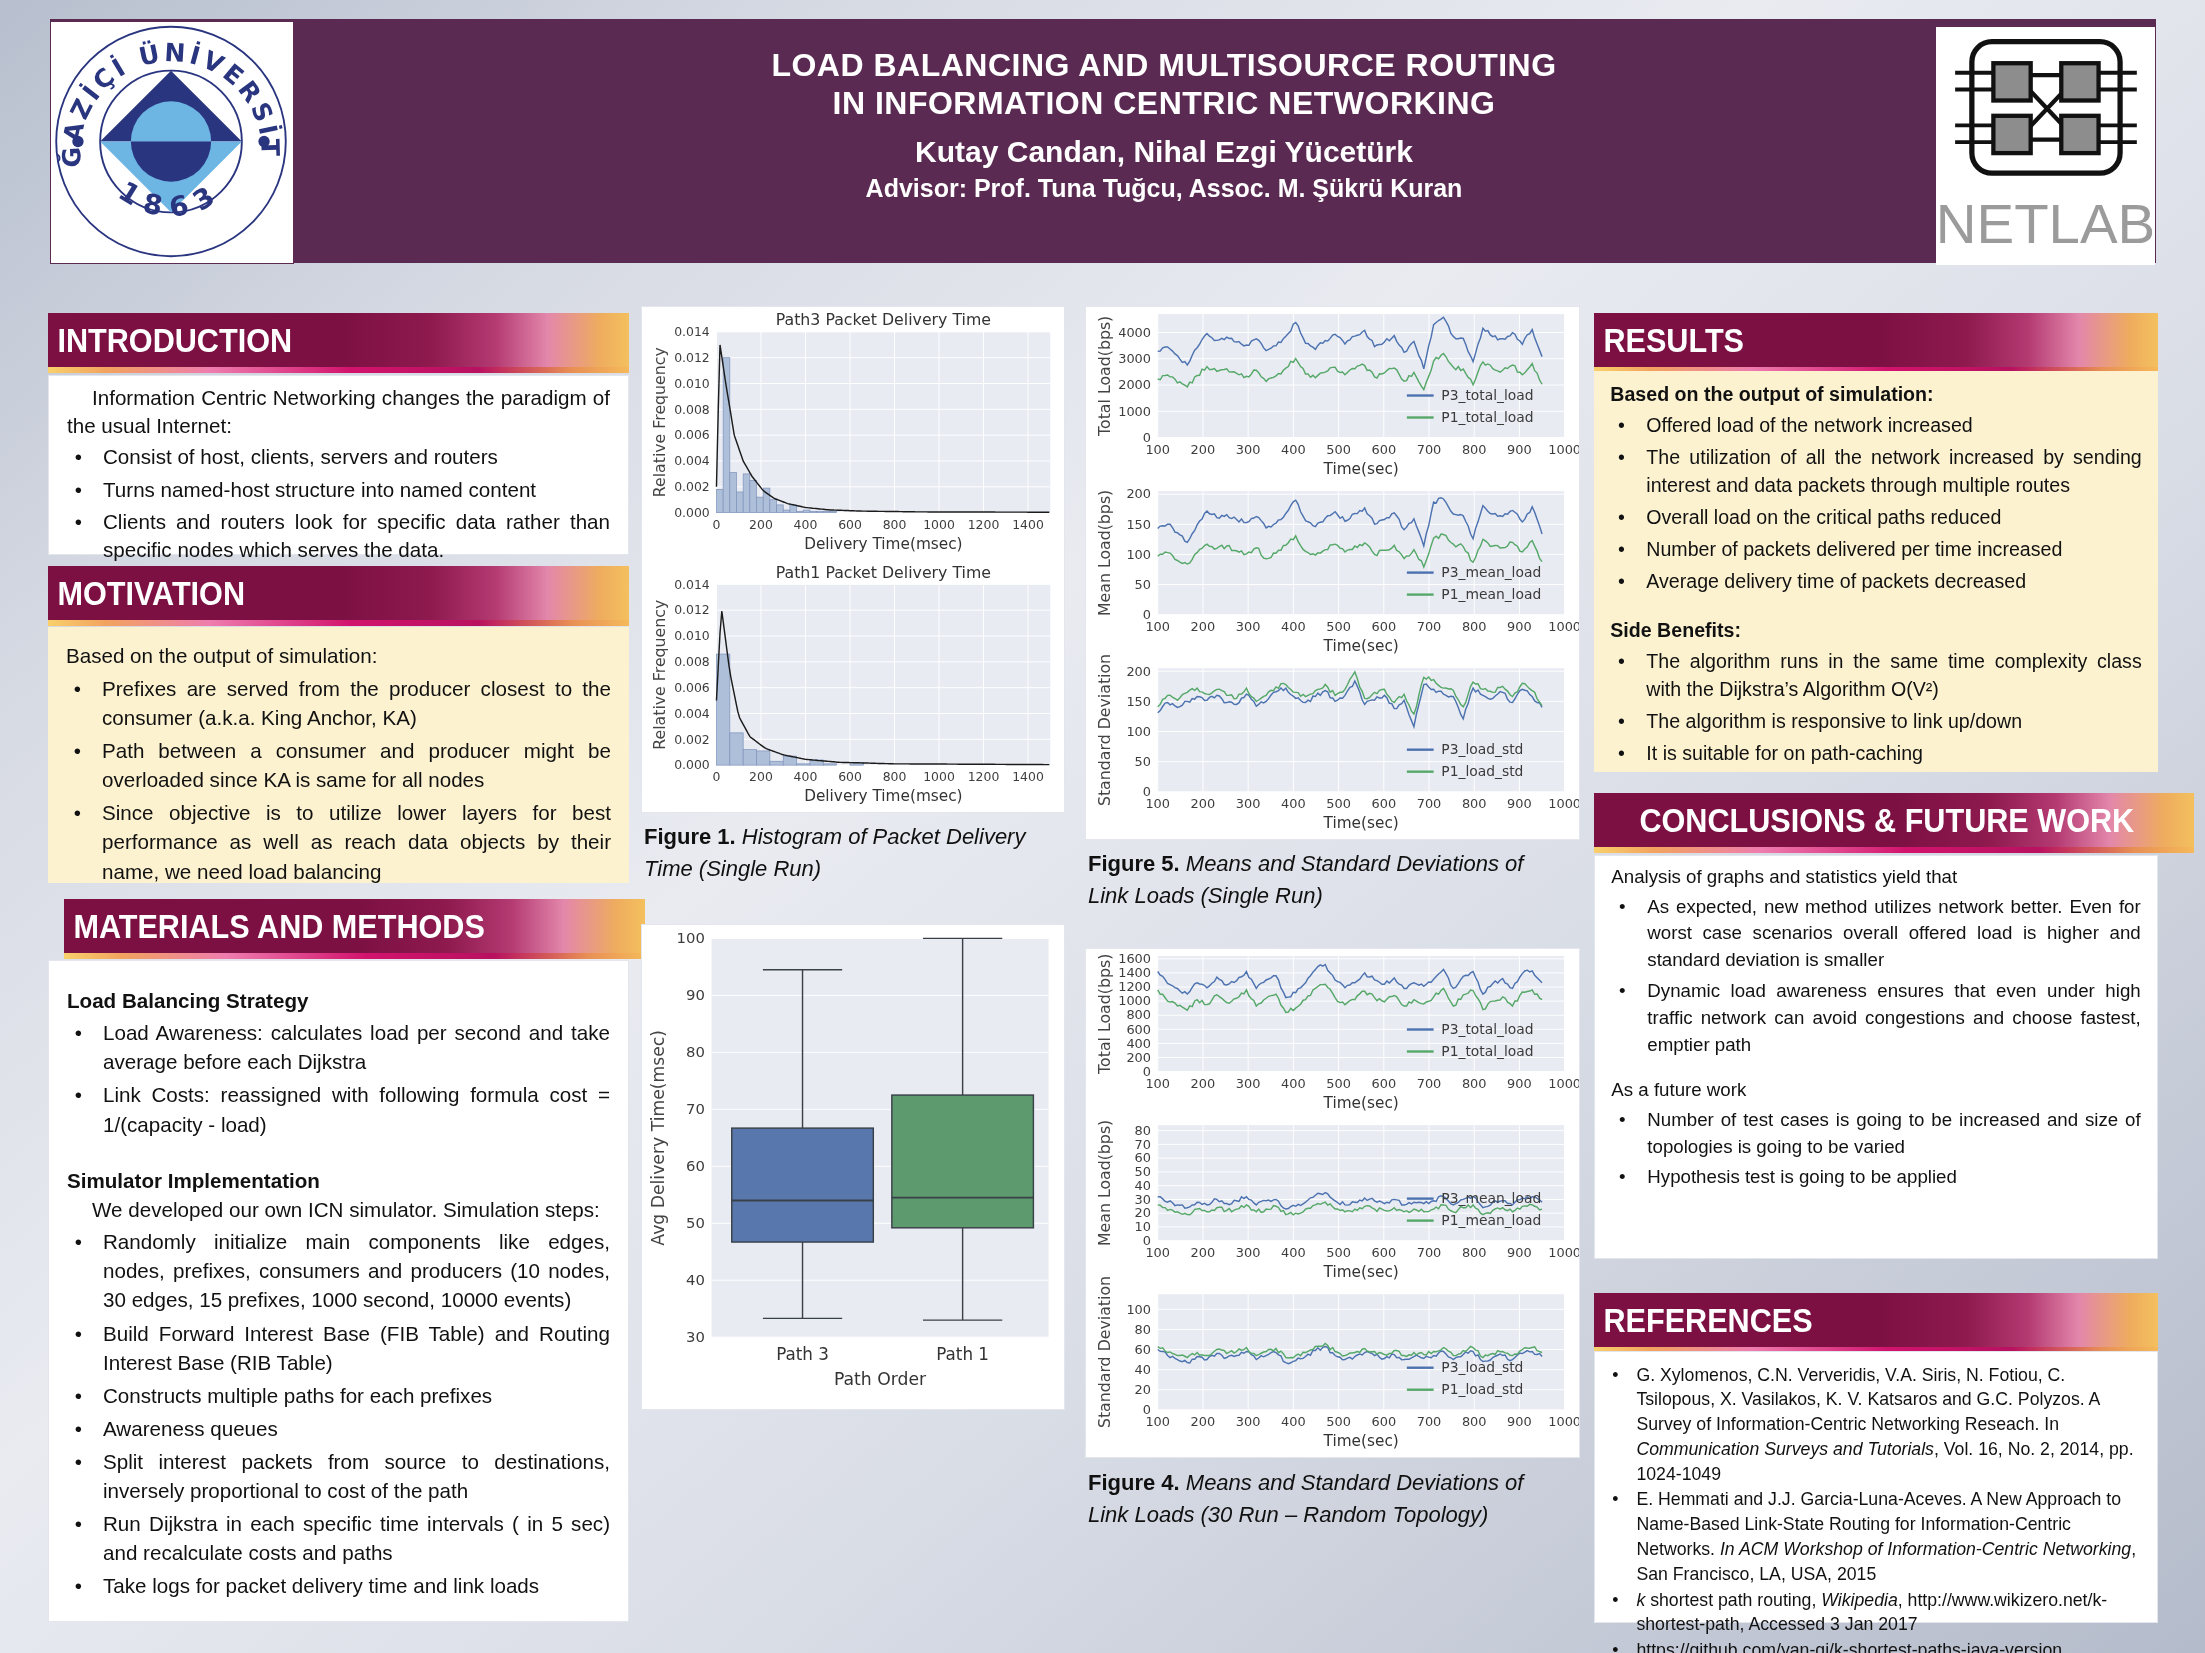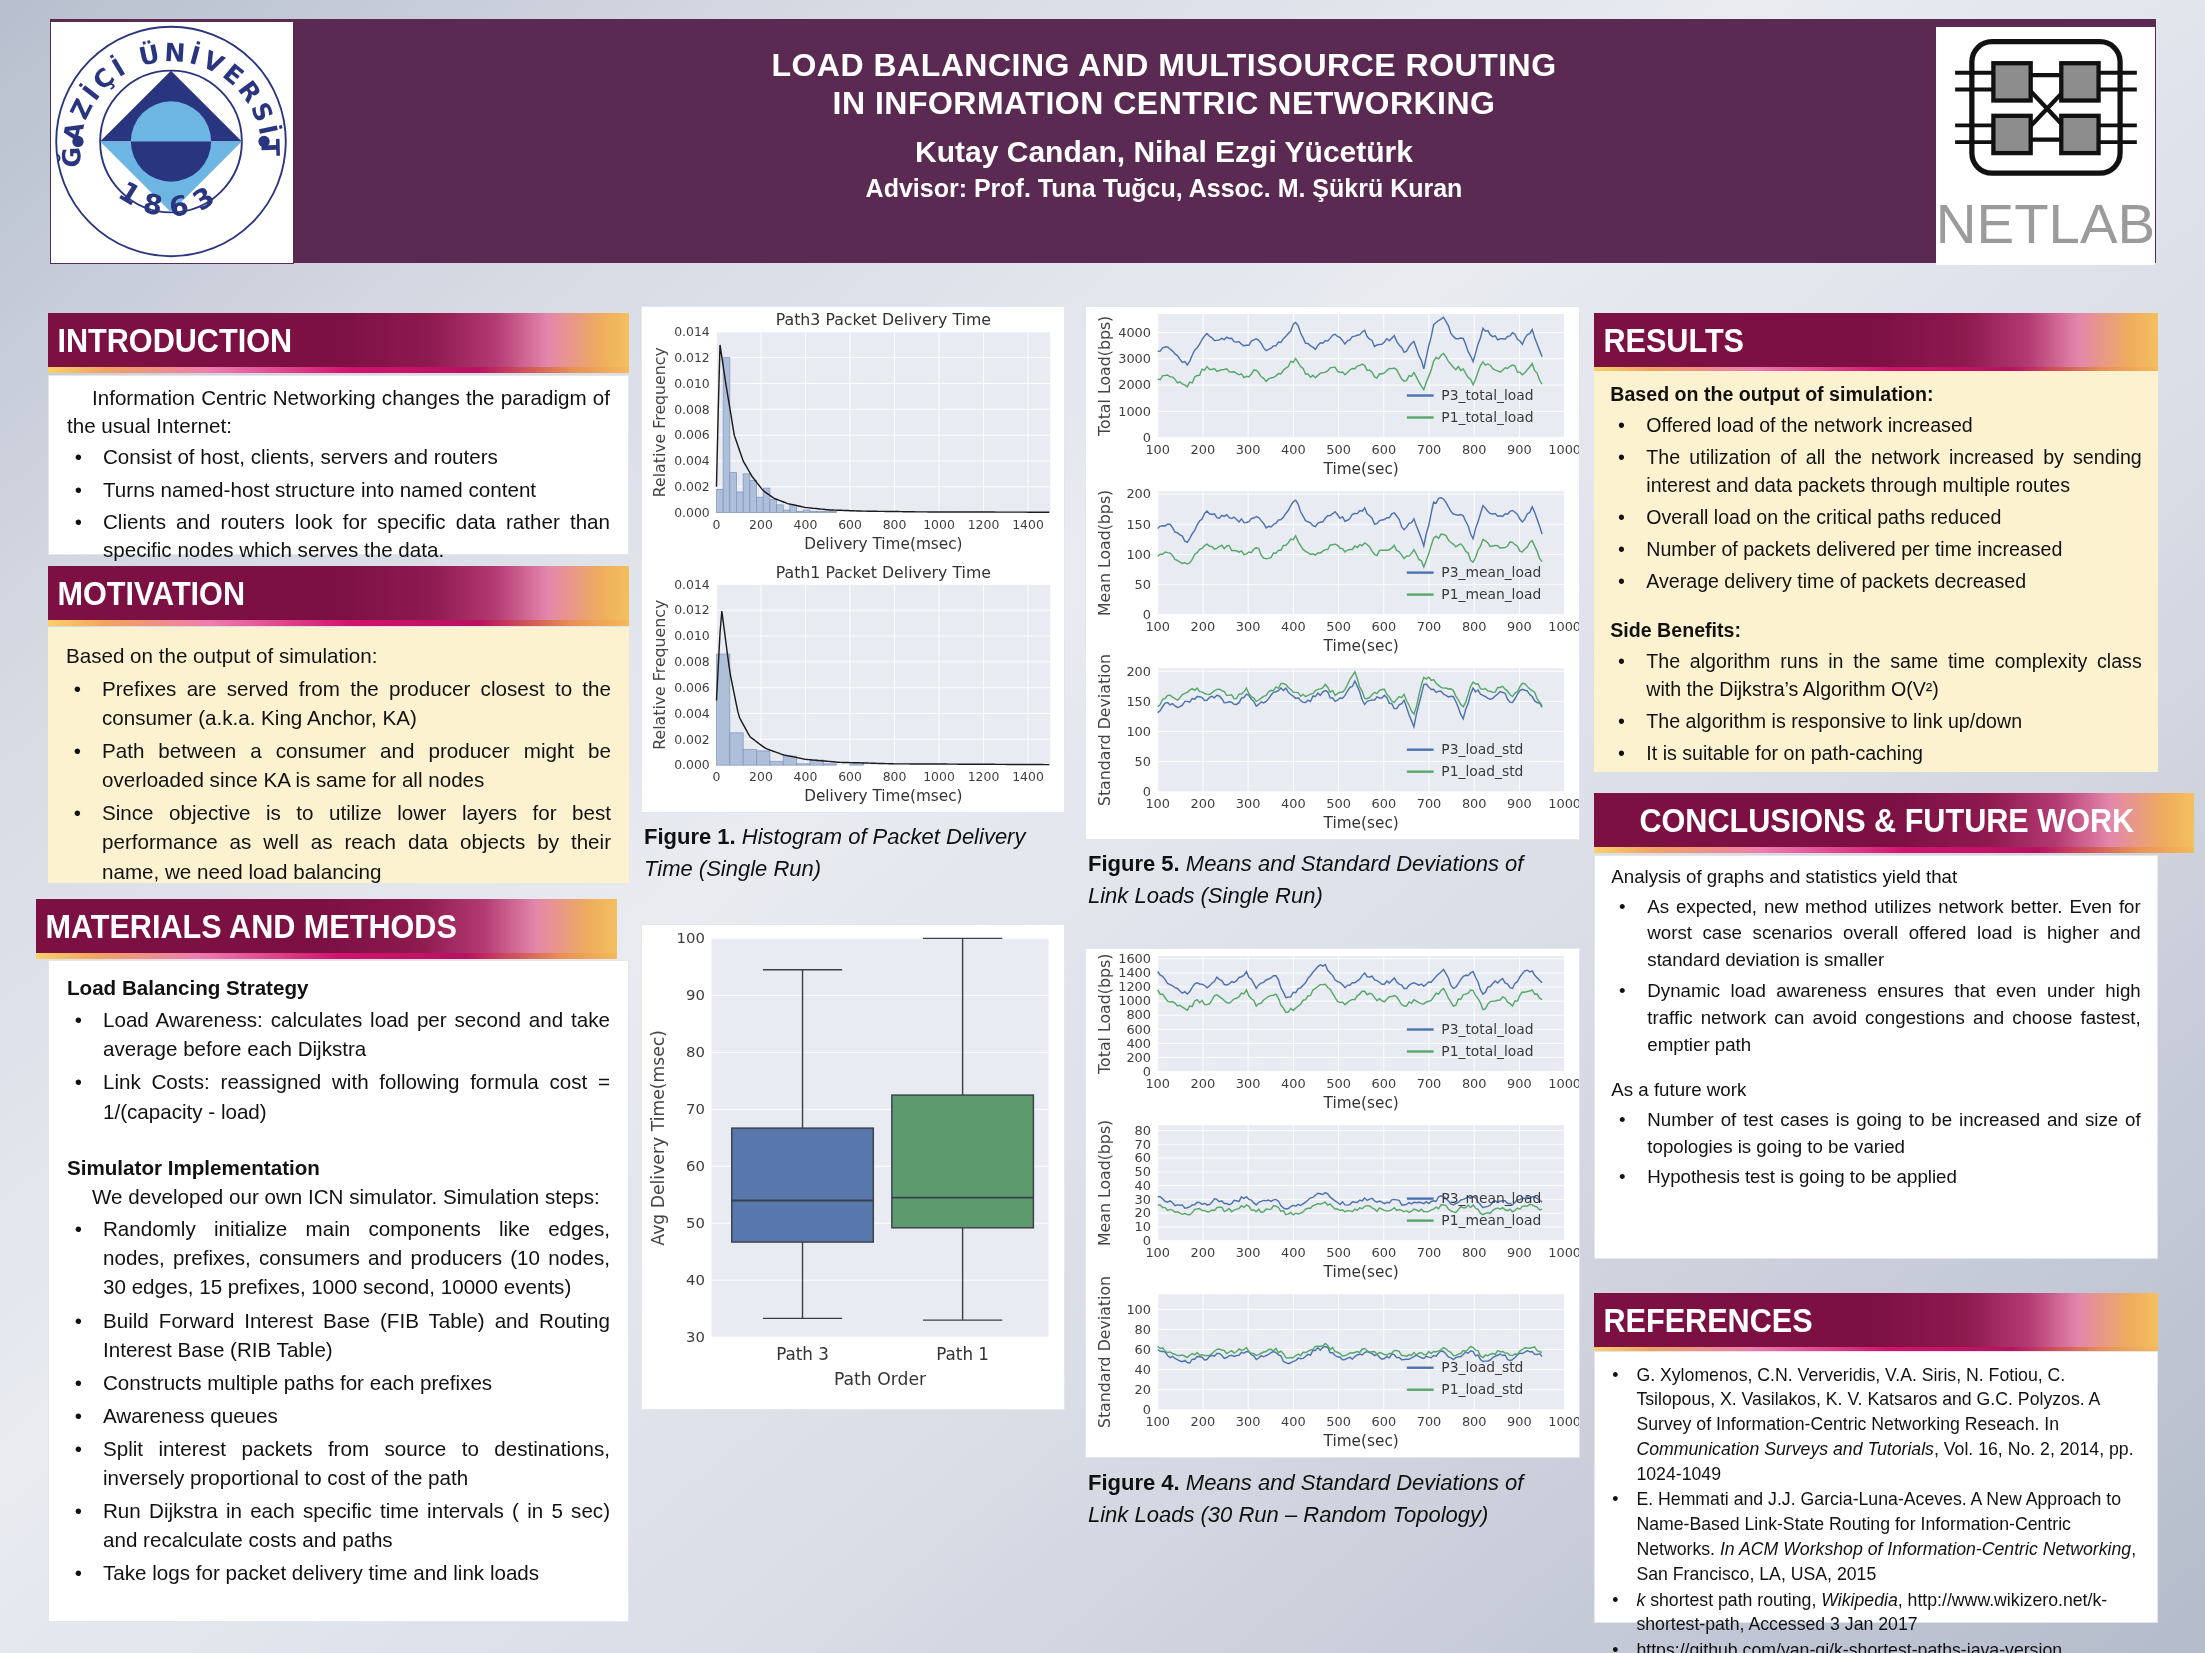--- a/index.html
+++ b/index.html
@@ -123,25 +123,25 @@
     <div class="box-text" style="padding-top:14.4px;">
       <div>Based on the output of simulation:</div>
       <ul class="bullets">
           <li>Prefixes are served from the producer closest to the consumer (a.k.a. King Anchor, KA)</li>
           <li>Path between a consumer and producer might be overloaded since KA is same for all nodes</li>
           <li>Since objective is to utilize lower layers for best performance as well as reach data objects by their name, we need load balancing</li>
         </ul>
     </div>
   </div>
 
-  <div class="sec-head" style="left:36px;top:899px;width:581px;">
+  <div class="sec-head" style="left:64px;top:899px;width:581px;">
     <span class="sec-title">MATERIALS AND METHODS</span>
   </div>
   <div class="box" style="left:48px;top:960px;width:581px;height:662px;">
-    <div class="box-text" style="padding-top:12px;">
+    <div class="box-text" style="padding-top:25px;">
       <div class="bold">Load Balancing Strategy</div>
       <ul class="bullets">
           <li>Load Awareness: calculates load per second and take average before each Dijkstra</li>
           <li>Link Costs: reassigned with following formula cost = 1/(capacity - load)</li>
         </ul>
       <div class="gap"></div>
       <div class="bold">Simulator Implementation</div>
       <div class="indent">We developed our own ICN simulator. Simulation steps:</div>
       <ul class="bullets">
           <li>Randomly initialize main components like edges, nodes, prefixes, consumers and producers   (10 nodes, 30 edges, 15 prefixes, 1000 second, 10000 events)</li>

